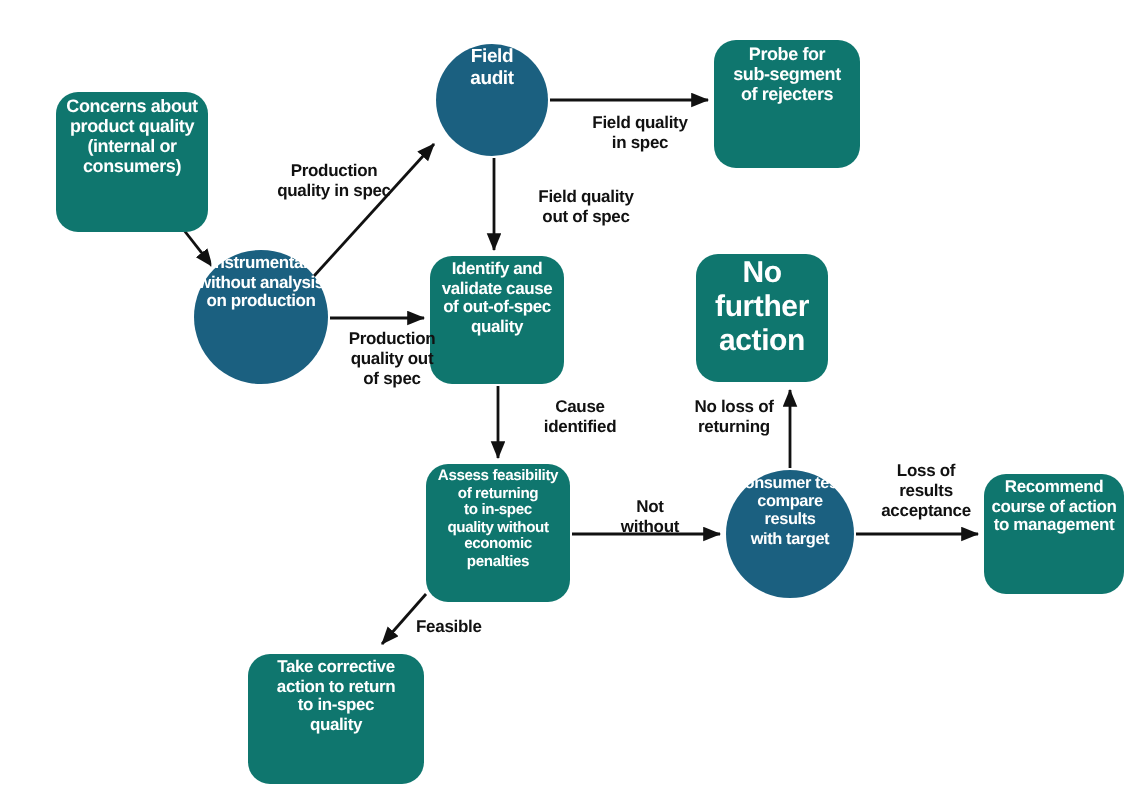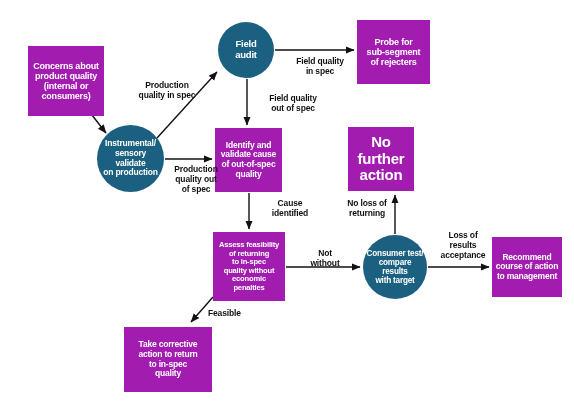--- a/index.html
+++ b/index.html
@@ -22,32 +22,32 @@
     position: absolute;
     left: 0;
     top: 0;
     width: 574px;
     height: 403px;
     pointer-events: none;
   }
   .node {
     position: absolute;
     display: flex;
-    align-items: center;
     justify-content: center;
     text-align: center;
     color: #ffffff;
     font-weight: bold;
     line-height: 1.12;
     letter-spacing: -0.2px;
     box-sizing: border-box;
     padding: 2px;
   }
   .node-box {
-    background: #a21caf;
+    background: #0f766e;
+    border-radius: 11px;
   }
   .node-circle {
     background: #1B6080;
     border-radius: 50%;
   }
   .node-label {
     display: block;
     white-space: pre-line;
   }
   .edge-label {
@@ -139,21 +139,21 @@
 
   <div class="node node-box" id="node-concerns">
     <span class="node-label">Concerns about
 product quality
 (internal or
 consumers)</span>
   </div>
 
   <div class="node node-circle" id="node-instrumental">
     <span class="node-label">Instrumental/
-sensory validate
+without analysis
 on production</span>
   </div>
 
   <div class="node node-circle" id="node-field-audit">
     <span class="node-label">Field
 audit</span>
   </div>
 
   <div class="node node-box" id="node-probe">
     <span class="node-label">Probe for

